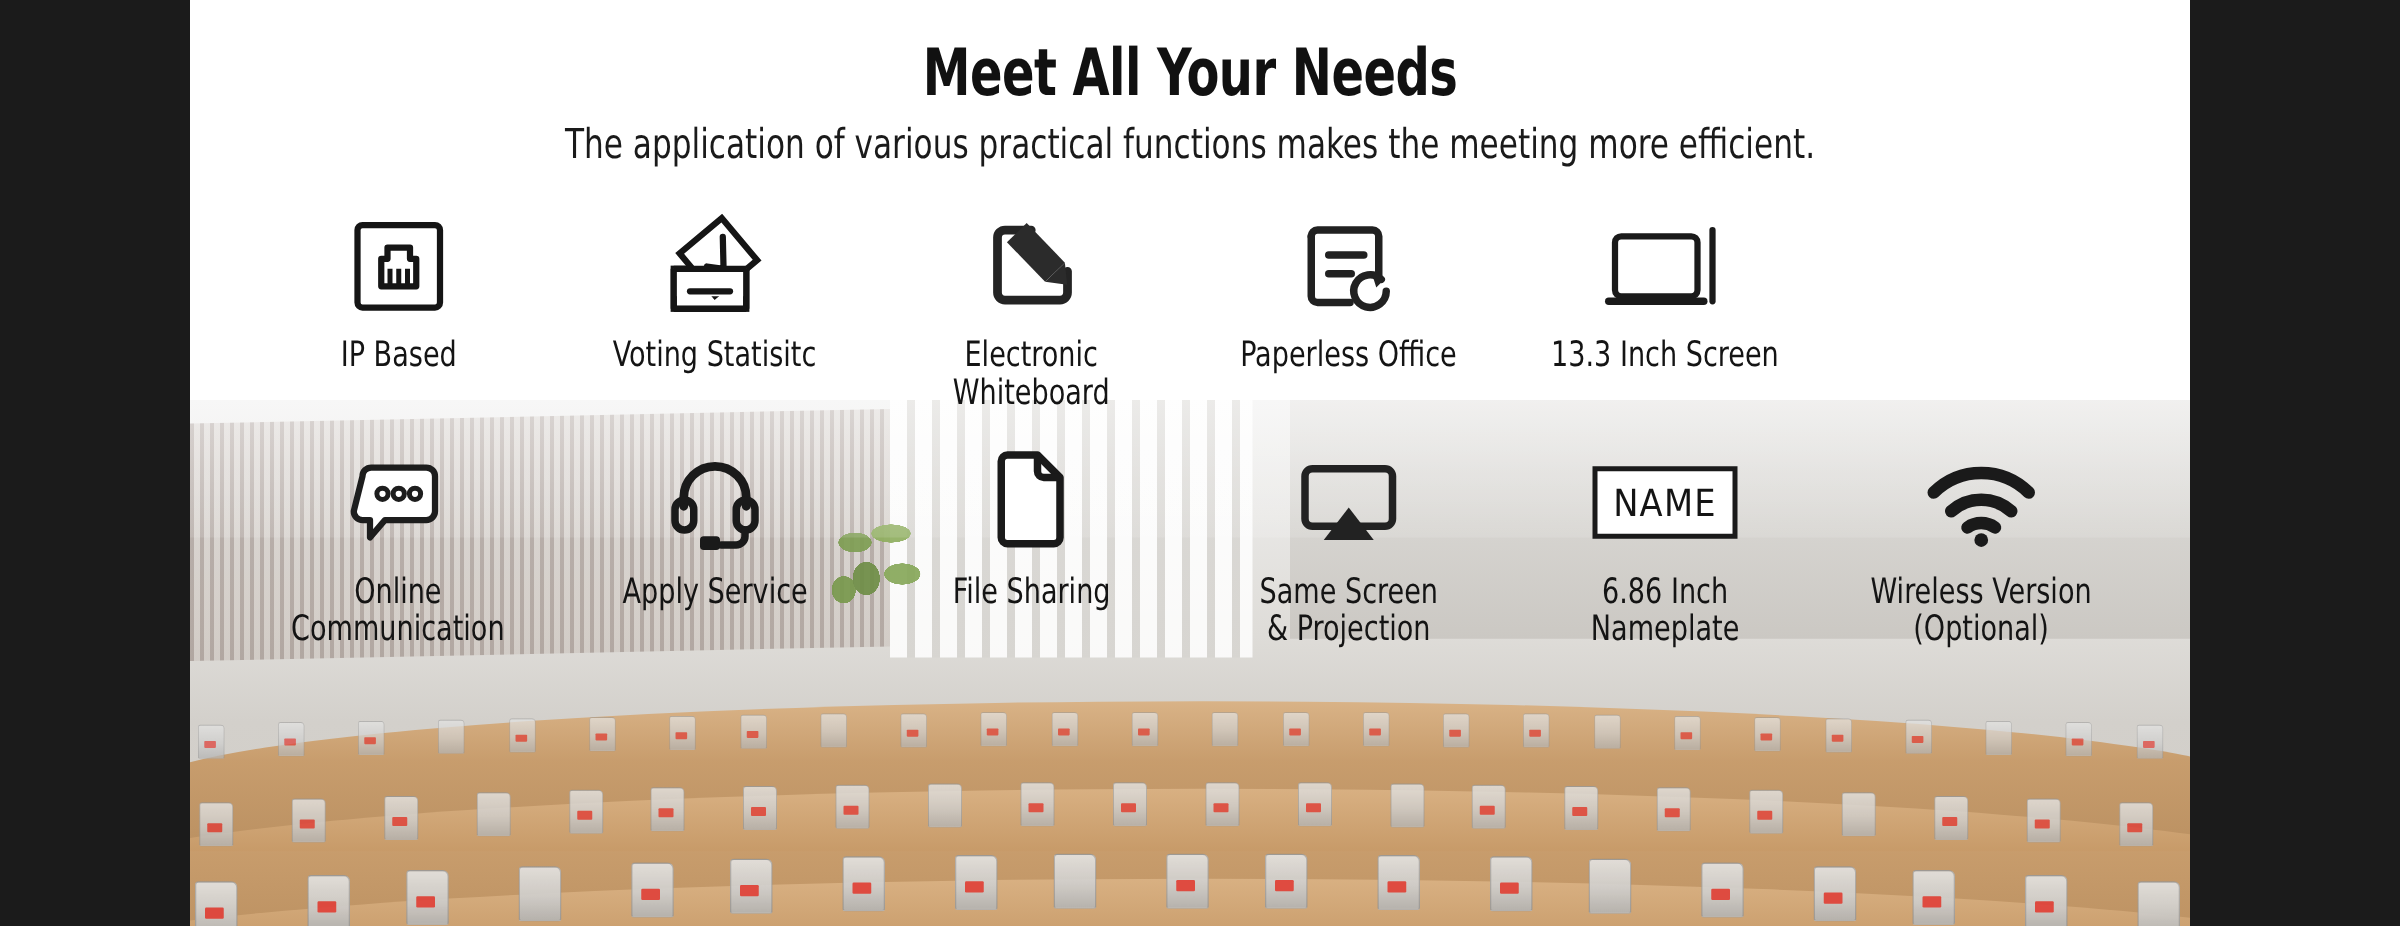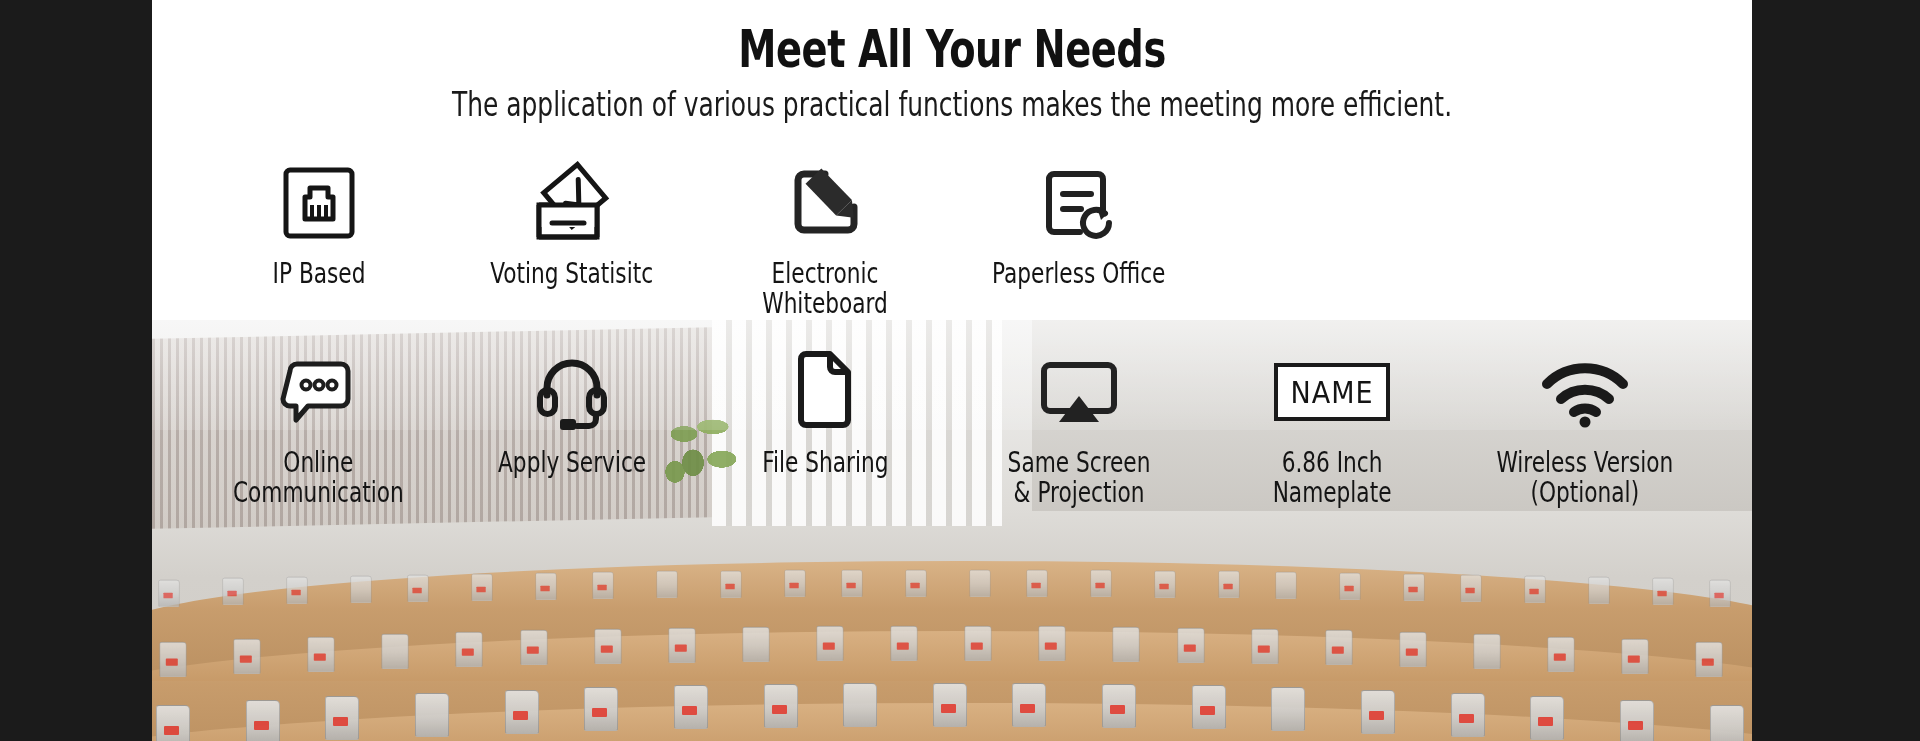--- a/index.html
+++ b/index.html
@@ -120,21 +120,21 @@
   }
 
   
   #content {
     position:absolute; inset:0;
     z-index:20;
   }
 
   #heading {
     text-align:center;
-    padding-top:22px;
+    padding-top:32px;
   }
   #title {
     font-family:"Liberation Sans Narrow","DejaVu Sans Condensed","Liberation Sans", sans-serif;
     font-weight:bold;
     font-size:52px;
     letter-spacing:-0.5px;
     color:#111111;
     transform:scaleX(.82);
     transform-origin:center;
     line-height:1.05;
@@ -349,20 +349,30 @@
               <path d="M14 18 v48 a5 5 0 0 0 5 5 h26" fill="none" stroke="#212121" stroke-width="6" stroke-linecap="round"></path>
               <line x1="28" y1="33" x2="56" y2="33" stroke="#212121" stroke-width="6" stroke-linecap="round"></line>
               <line x1="28" y1="48" x2="46" y2="48" stroke="#212121" stroke-width="6" stroke-linecap="round"></line>
               <path d="M74 62 a13 13 0 1 1 -4 -9.5" fill="none" stroke="#212121" stroke-width="6" stroke-linecap="round"></path>
               <path d="M62 46 L73 52 L66 59 Z" fill="#212121"></path>
             </svg>
           </div>
           <div class="cap">Paperless Office</div>
         </div>
 
+        <div class="cell">
+          <div class="iconbox">
+            <svg width="104" height="84" viewBox="0 0 104 84">
+              <rect x="12" y="18" width="66" height="48" rx="5" fill="none" stroke="#1a1a1a" stroke-width="5"></rect>
+              <line x1="7" y1="70" x2="83" y2="70" stroke="#1a1a1a" stroke-width="6" stroke-linecap="round"></line>
+              <line x1="90" y1="13" x2="90" y2="70" stroke="#1a1a1a" stroke-width="5" stroke-linecap="round"></line>
+            </svg>
+          </div>
+          <div class="cap">13.3 Inch Screen</div>
+        </div>
 
       </div>
 
       <div class="grid" id="row2">
 
         <div class="cell">
           <div class="iconbox">
             <svg width="92" height="84" viewBox="0 0 92 84">
               <path d="M17 21 a7 7 0 0 1 7 -7 h44 a7 7 0 0 1 7 7 v28 a7 7 0 0 1 -7 7 h-33 l-12 14 v-14 h-6 a7 7 0 0 1 -7 -7 z" fill="#fff" stroke="#1d1d1d" stroke-width="5" stroke-linejoin="round"></path>
               <circle cx="33" cy="35" r="4.5" fill="none" stroke="#1d1d1d" stroke-width="4"></circle>

